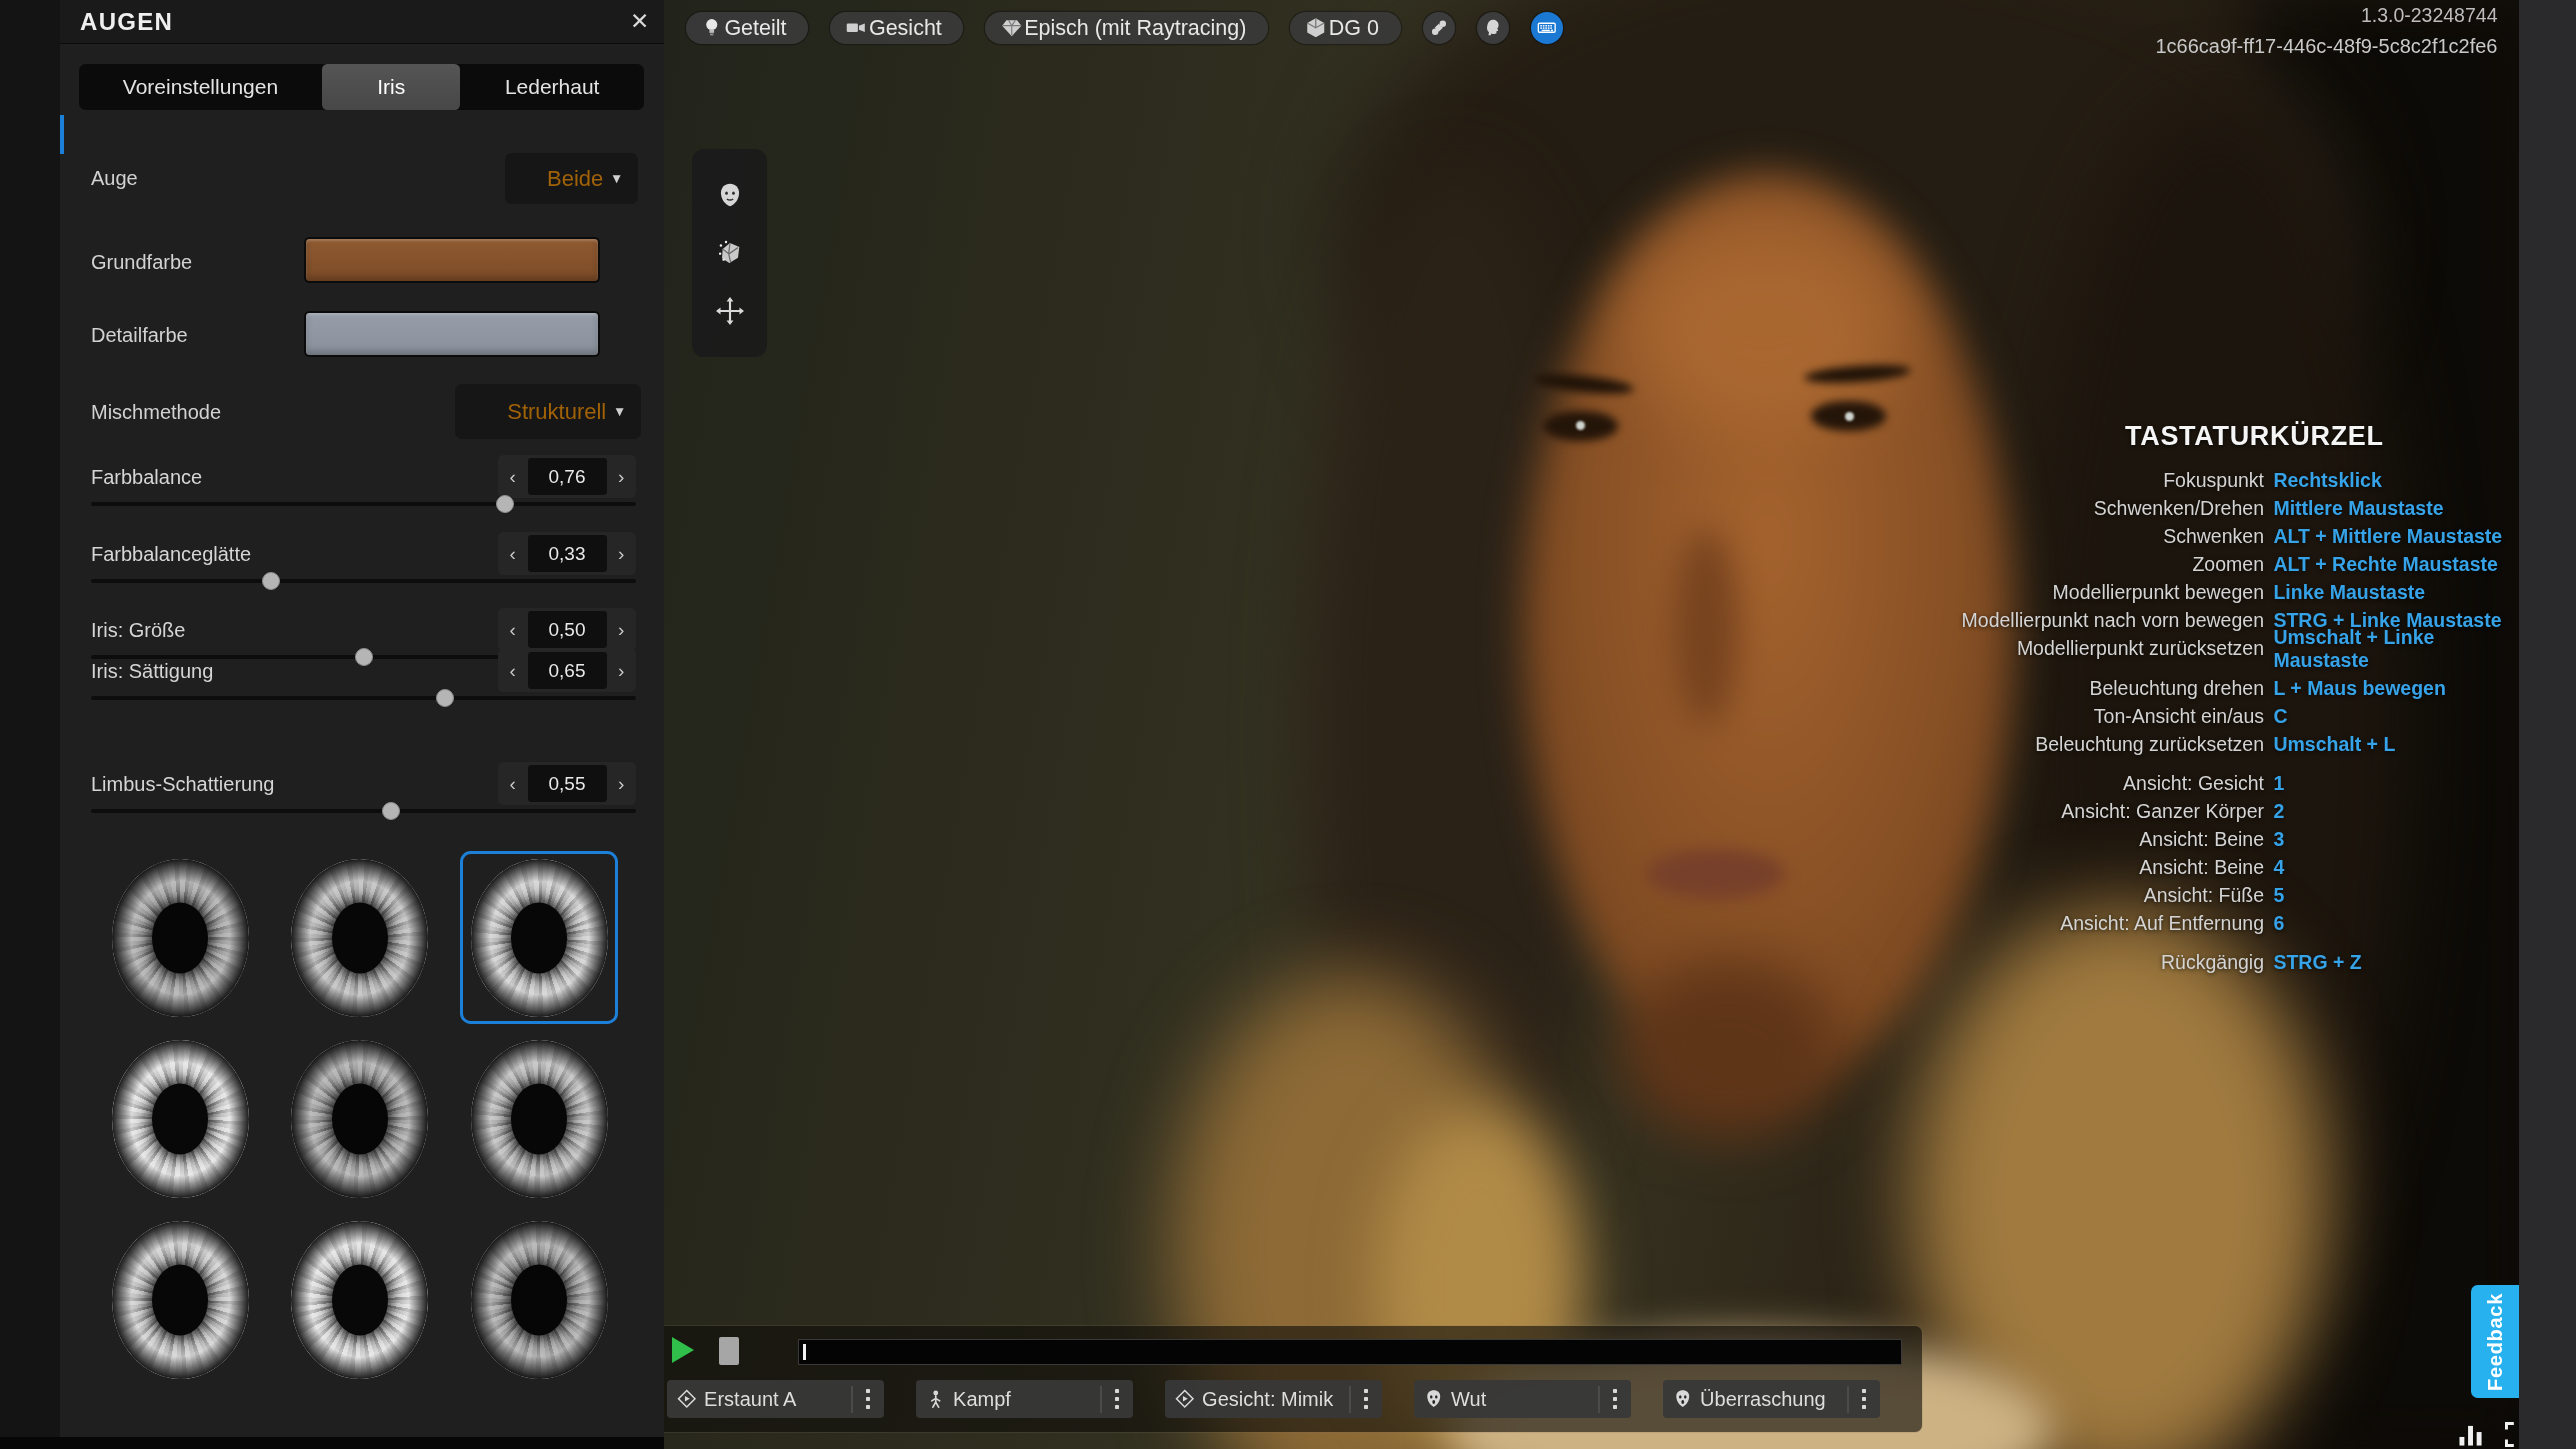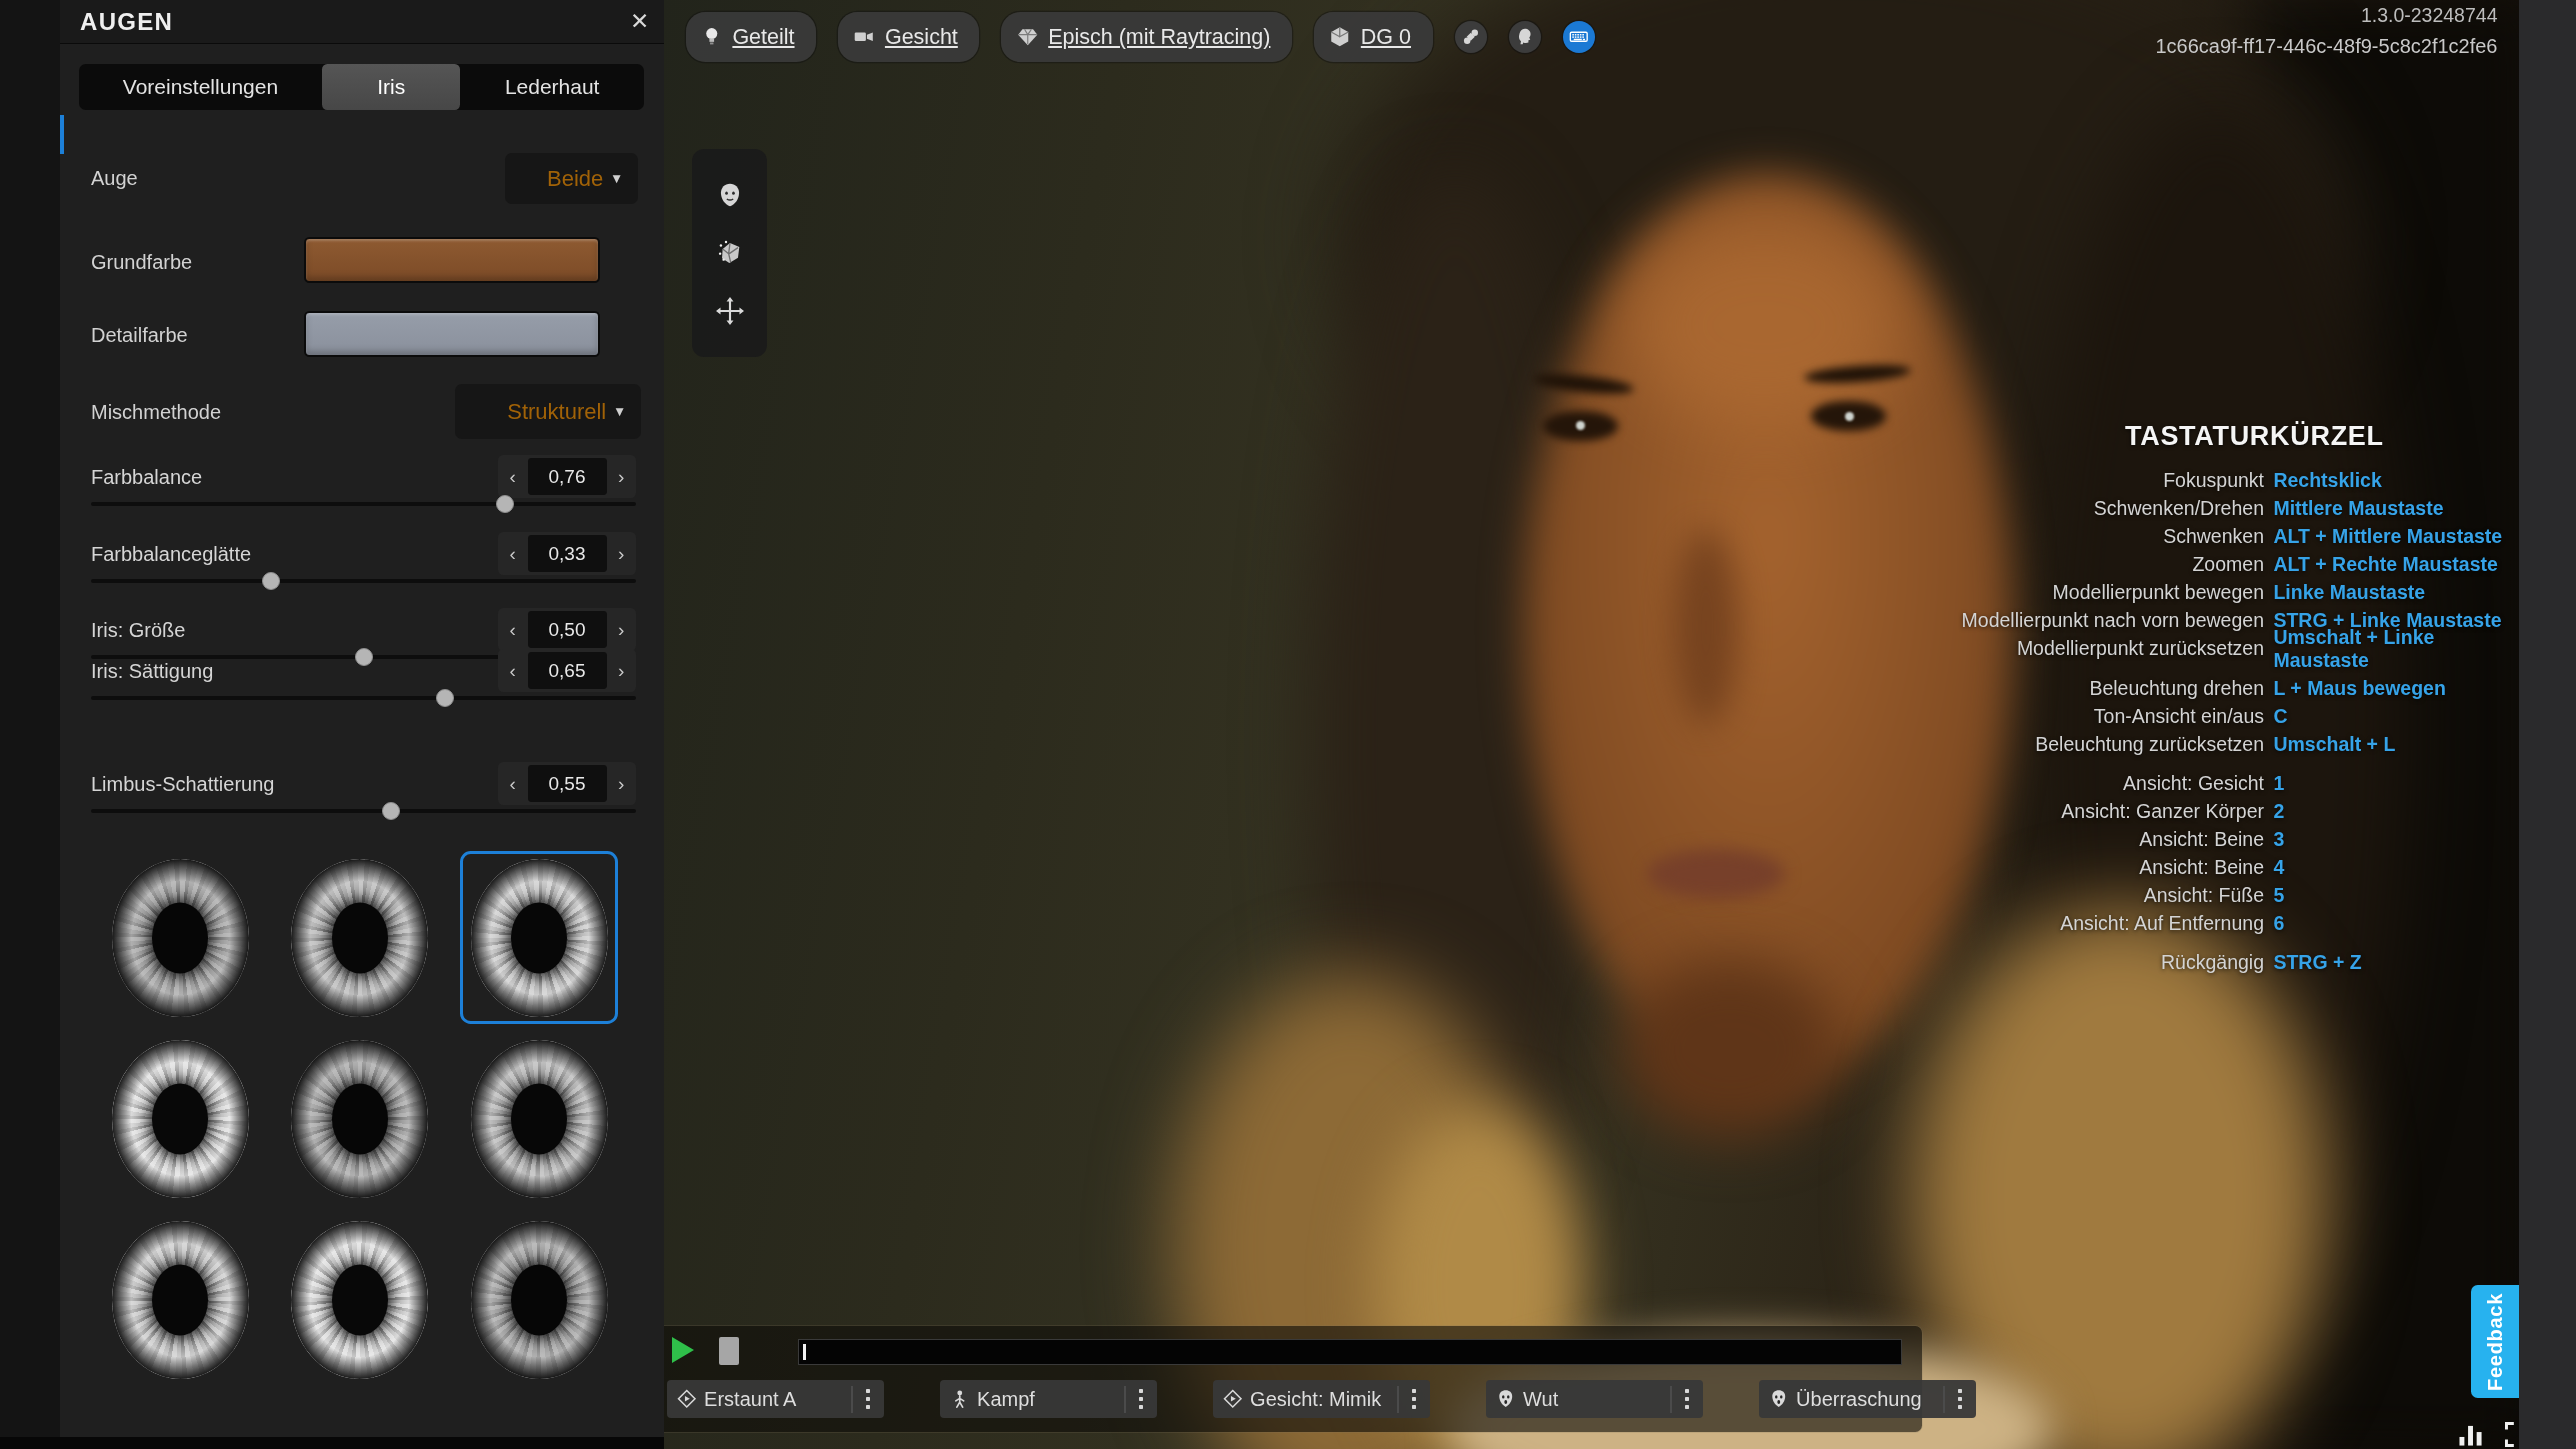--- a/index.html
+++ b/index.html
@@ -48,22 +48,22 @@
           background: radial-gradient(closest-side, rgba(200,200,200,.0) 52%, rgba(225,225,225,.55) 72%, #1f1f1f 99%); }
   .iris::after { content:""; position:absolute; left:50%; top:50%; width:56px; height:71px; transform:translate(-50%,-50%);
           background:#070707; border-radius:50%; box-shadow:0 0 12px 4px rgba(10,10,10,.8); }
 
   
   .viewport { position:absolute; left:664px; top:0; width:1855px; height:1449px; overflow:hidden;
     background: linear-gradient(100deg,#22241b 0%, #2c2b1d 22%, #393623 48%, #2b2417 68%, #17110b 84%, #0b0906 100%); }
   .blob { position:absolute; border-radius:50%; }
 
   .top-bar { position:absolute; left:21.5px; top:12px; display:flex; align-items:center; gap:22px; }
-  .pill { height:50px; border-radius:19.5px; background:rgba(58,58,58,.92); display:flex; align-items:center; gap:8px;
-          padding:0 21.5px 0 13.4px; font-size:21.5px; color:#e8e8e8; cursor:pointer; box-shadow:0 0 0 1.3px rgba(15,15,15,.45);text-decoration:underline; }
+  .pill { height:32px; border-radius:19.5px; background:rgba(58,58,58,.92); display:flex; align-items:center; 
+          padding:0 21.5px 0 13.4px; font-size:21.5px; color:#e8e8e8; cursor:pointer; box-shadow:0 0 0 1.3px rgba(15,15,15,.45); }
   .pill svg { width:25.5px; height:25.5px; }
   .circle-btn { width:32px; height:32px; border-radius:50%; background:#3c3c3c; display:flex; align-items:center; justify-content:center;
           cursor:pointer; box-shadow:0 0 0 1.3px rgba(15,15,15,.5); }
   .circle-btn svg { width:21.5px; height:21.5px; }
 
   .version { position:absolute; right:21.5px; top:1.3px; text-align:right; }
   .version .v1 { font-size:19.5px; color:#bdbdbd; line-height:29.5px; }
   .version .v2 { font-size:20px; color:#c9c9c9; line-height:31px; }
 
   .tool-rail { position:absolute; left:28px; top:149px; width:75px; height:208px; background:rgba(26,26,26,.95);
@@ -78,21 +78,21 @@
   .sc-label { flex:0 0 332px; text-align:right; font-size:19.5px; color:#d4d4d4; }
   .sc-keys { margin-left:9.4px; font-size:19.5px; font-weight:600; }
 
   .timeline { position:absolute; left:-23px; top:1326px; width:1281px; height:106px; border-radius:6.7px;
           background:rgba(16,14,9,.62); box-shadow:0 0 0 0.7px rgba(130,120,95,.28); }
   .play-btn { position:absolute; left:31px; top:11.4px; width:0; height:0; cursor:pointer;
           border-top:13.4px solid transparent; border-bottom:13.4px solid transparent; border-left:22px solid #2fbf4a; }
   .stop-btn { position:absolute; left:78px; top:10.7px; width:20px; height:28px; background:#a6a6a6; border-radius:2px; cursor:pointer; }
   .time-bar { position:absolute; left:157px; top:13.4px; width:1104px; height:25.5px; background:#040404; border:1.3px solid #3a3a3a; cursor:pointer; }
   .playhead { position:absolute; left:4px; top:3.4px; width:3.4px; height:16px; background:#f2f2f2; cursor:ew-resize; }
-  .clips { position:absolute; left:25.5px; top:54px; display:flex; gap:56px; }
+  .clips { position:absolute; left:25.5px; top:54px; display:flex; gap:32px; }
   .clip { width:217px; height:38px; background:rgba(56,56,56,.95); border-radius:4px; display:flex; align-items:center; cursor:pointer; }
   .clip svg { width:21.5px; height:21.5px; margin:0 6.7px 0 9.4px; flex:0 0 auto; }
   .clip .clip-label { font-size:20px; color:#dedede; white-space:nowrap; overflow:hidden; flex:1; }
   .clip .clip-div { width:1.3px; height:27px; background:#4b4b4b; }
   .clip .kebab { width:31px; display:flex; flex-direction:column; align-items:center; gap:4.7px; cursor:pointer; }
   .clip .kebab i { width:3.4px; height:3.4px; background:#d9d9d9; border-radius:0.7px; }
 
   .feedback { position:absolute; left:2471px; top:1285px; width:48px; height:113px; border-radius:6.7px 0 0 6.7px;
           display:flex; align-items:center; justify-content:center; cursor:pointer; }
   .feedback span { writing-mode:vertical-rl; transform:rotate(180deg); color:#fff; font-weight:700; font-size:20px; letter-spacing:0.7px; }

